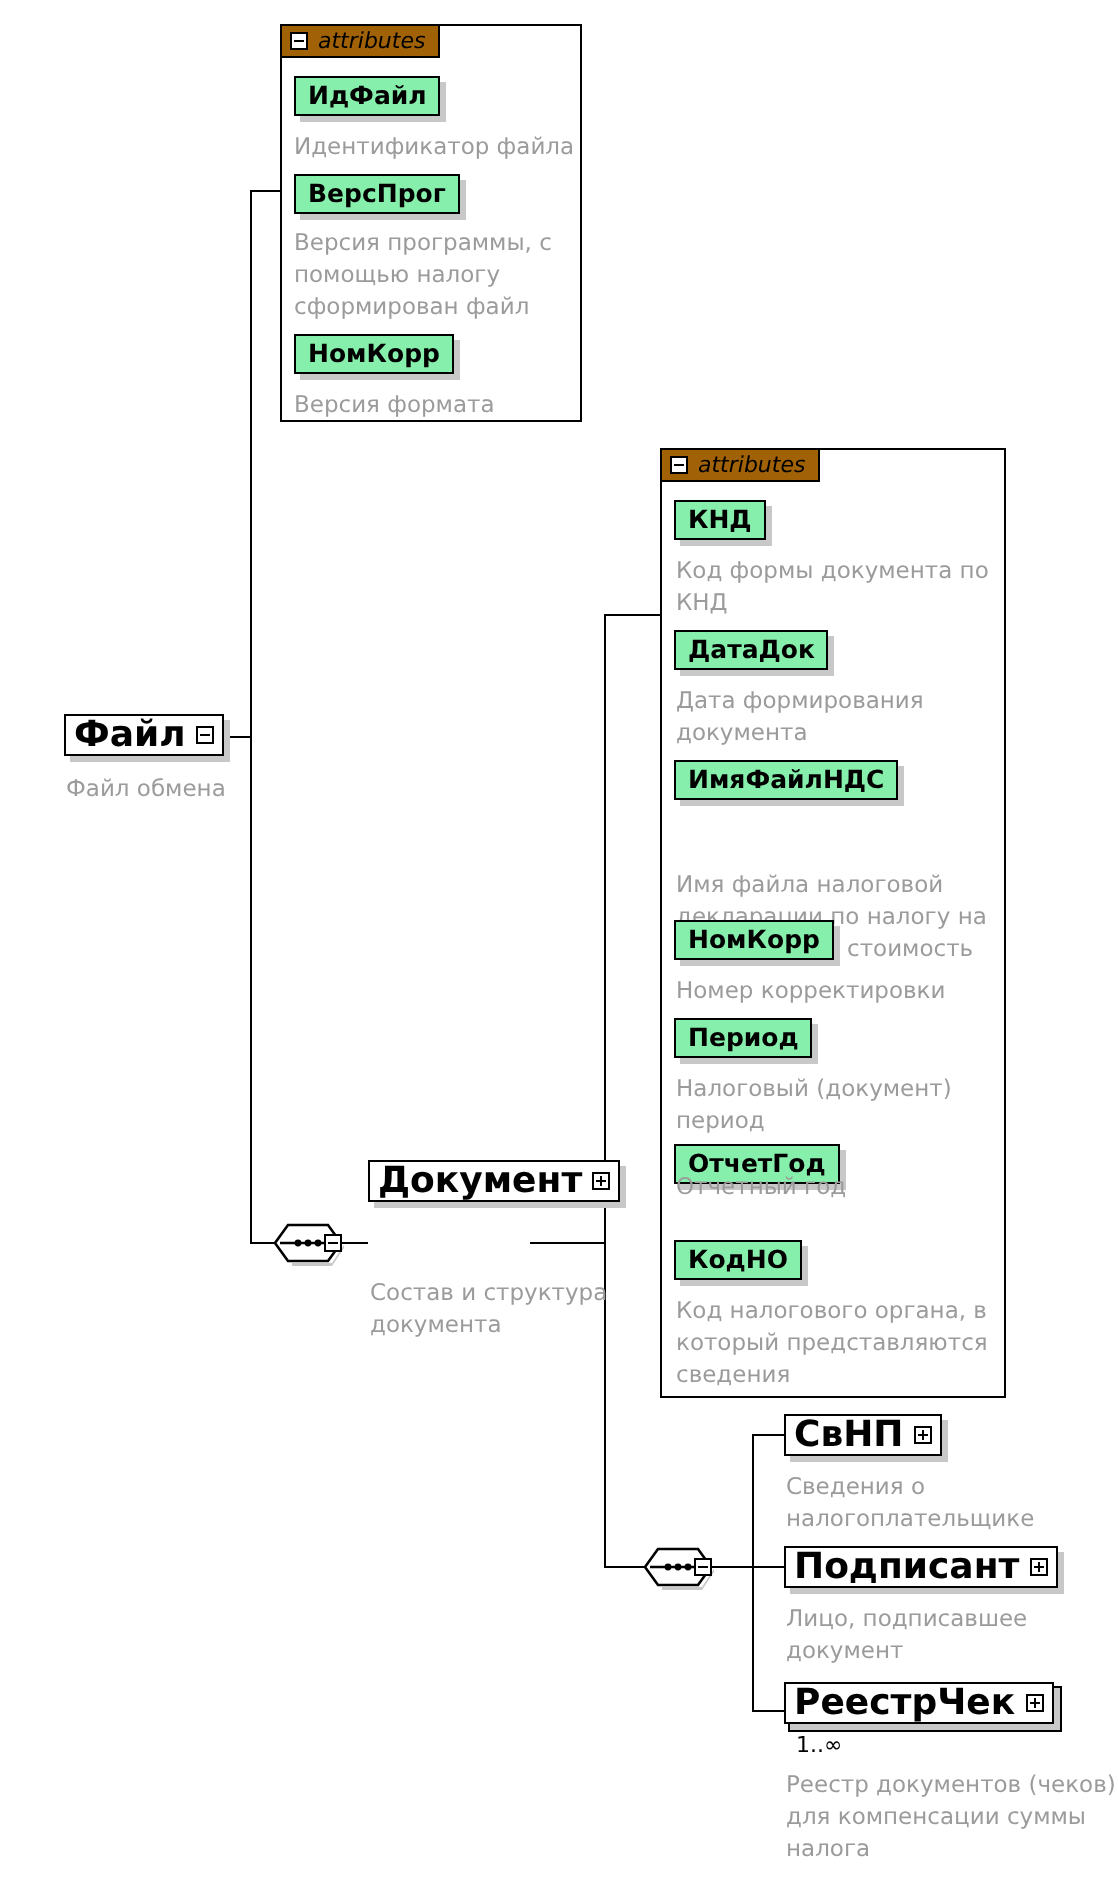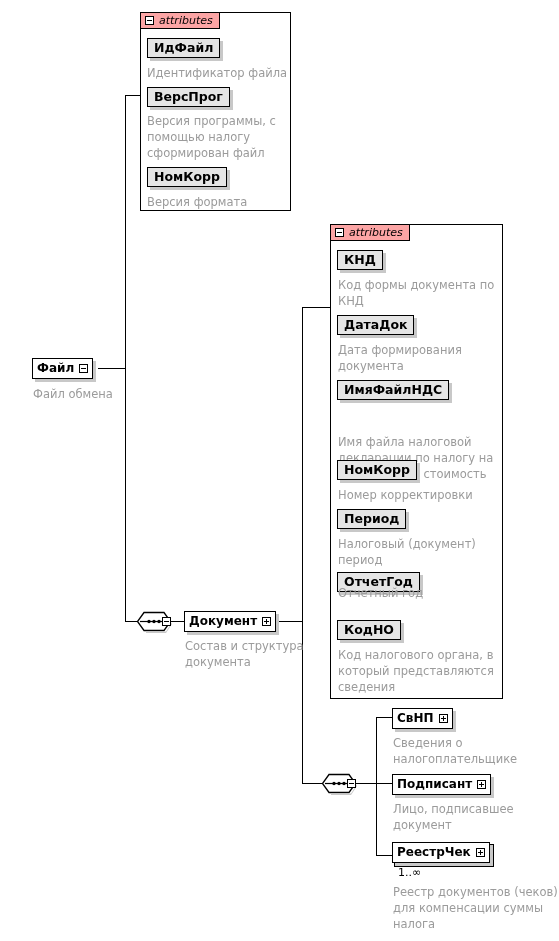--- a/index.html
+++ b/index.html
@@ -40,21 +40,21 @@
     border: 1px solid #000000;
     background: #ffffff;
     box-sizing: border-box;
   }
   .attr-group-tab {
     position: absolute;
     top: -1px;
     left: -1px;
     height: 17px;
     border: 1px solid #000000;
-    background: #fca5a5;
+    background: #a16207;
     box-sizing: border-box;
     display: flex;
     align-items: center;
     padding: 0 6px 0 4px;
     z-index: 3;
   }
   .attr-group-tab .tab-label {
     font-style: italic;
     font-size: 11px;
     color: #000000;
@@ -108,40 +108,40 @@
     padding: 0 4px;
     z-index: 2;
     box-shadow: 3px 3px 0 0 #c8c8c8;
   }
   .node-box.repeating {
     box-shadow: 3px 3px 0 0 #c8c8c8, 3px 3px 0 1px #000000;
     text-align: center;
   }
   .node-label {
     font-weight: bold;
-    font-size: 12px;
+    font-size: 18px;
     color: #000000;
     white-space: nowrap;
     line-height: 1;
   }
   .node-label.attr {
     font-size: 12.5px;
   }
   .node-box .toggle-box {
     margin-left: 5px;
   }
 
   
   .attr-item {
     position: absolute;
   }
   .attr-box {
     position: relative;
     border: 1.5px solid #000000;
-    background: #e5e5e5;
+    background: #86efac;
     box-sizing: border-box;
     height: 20px;
     display: inline-flex;
     align-items: center;
     padding: 0 6px;
     box-shadow: 3px 3px 0 0 #c8c8c8;
   }
 
   
   .desc {
@@ -255,21 +255,21 @@
       <polygon points="8,1.5 28,1.5 34.5,10.5 28,19.5 8,19.5 1.5,10.5" fill="#ffffff" stroke="#000000" stroke-width="1.3"></polygon>
       <line x1="4" y1="10.5" x2="32" y2="10.5" stroke="#000000" stroke-width="1.2"></line>
       <circle cx="13" cy="10.5" r="1.7" fill="#000000"></circle>
       <circle cx="18" cy="10.5" r="1.7" fill="#000000"></circle>
       <circle cx="23" cy="10.5" r="1.7" fill="#000000"></circle>
       <polygon points="10,20.5 30,20.5 36,11.5 36,13 30,22 10,22" fill="#c8c8c8"></polygon>
     </svg>
   </div>
   <div class="conn-square" style="left:162px; top:617px;"></div>
 
-  <div class="node" style="left:184px; top:610px;text-align:center;">
+  <div class="node" style="left:184px; top:580px;text-align:center;">
     <div class="node-box">
       <span class="node-label">Документ</span>
       <span class="toggle-box plus"></span>
     </div>
   </div>
   <div class="desc" style="left:185px; top:638px; width:136px;">Состав и структура документа</div>
 
   <div class="attr-group" style="left:330px; top:224px; width:173px; height:475px;">
     <div class="attr-group-tab">
       <span class="toggle-box"></span>

